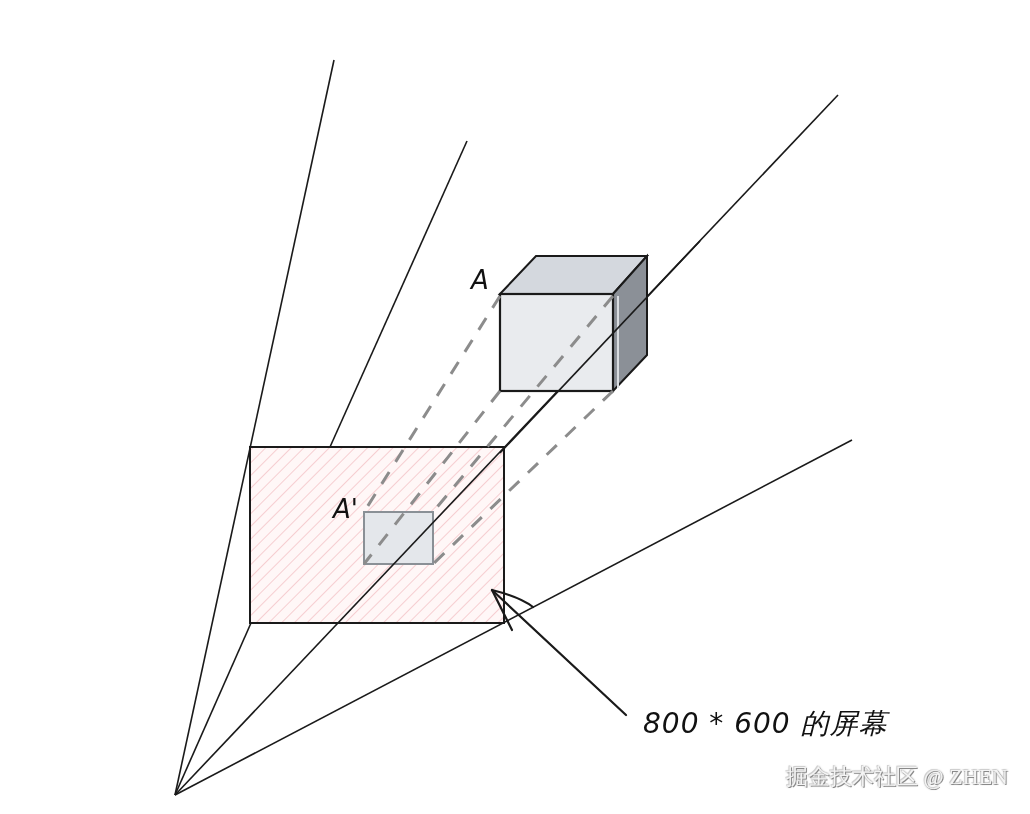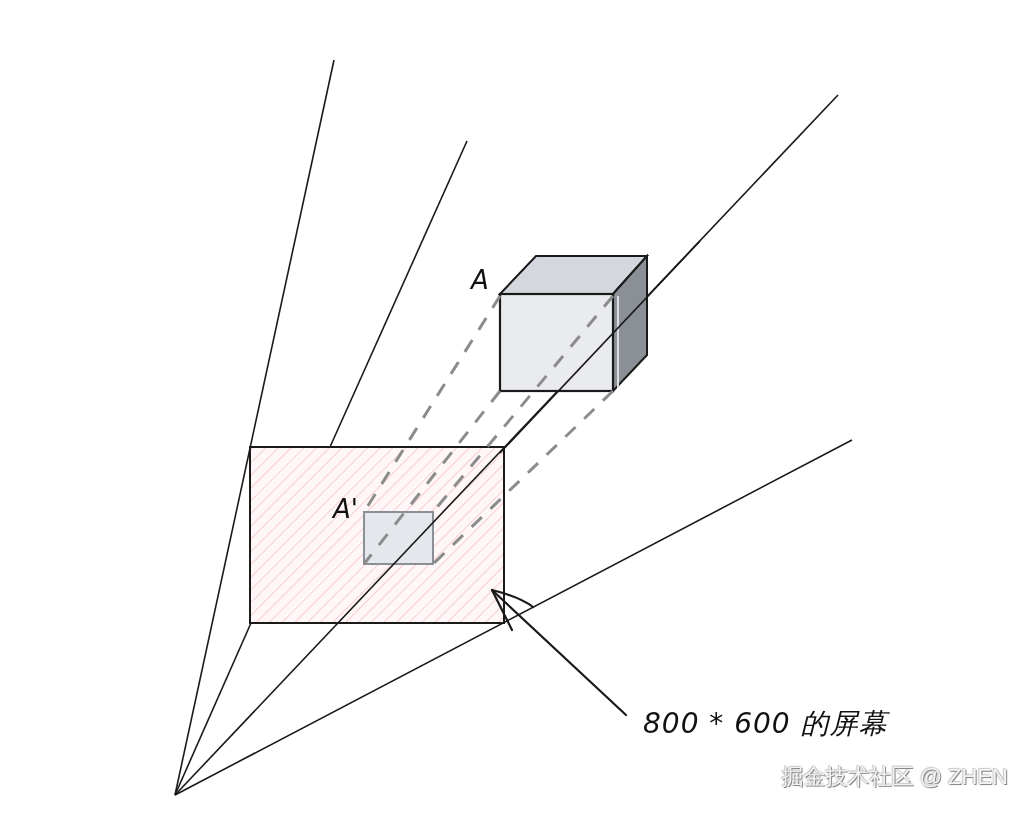--- a/index.html
+++ b/index.html
@@ -3,21 +3,21 @@
 <meta charset="utf-8">
 <style>
   html, body { margin:0; padding:0; background:#ffffff; }
   body { width:1030px; height:814px; position:relative; overflow:hidden; font-family:"DejaVu Sans", sans-serif; }
   svg { position:absolute; left:0; top:0; }
   .hand { font-family:"DejaVu Sans", sans-serif; fill:#111; }
   .label-A { font-size:26px; font-style:italic; }
   .caption { font-size:28px; font-style:italic; letter-spacing:1px; }
   .watermark {
     position:absolute; right:22px; top:762px;
-    font-family:Liberation Sans, sans-serif; font-size:22px; color:#f4f4f4;
+    font-family:Liberation Serif, serif; font-size:22px; color:#f4f4f4;
     text-shadow: 1px 1px 0 #8a8a8a, -1px -1px 0 #cfcfcf, 0 0 2px #777;
   }
 </style>
 </head>
 <body>
 
 <svg width="1030" height="814" viewBox="0 0 1030 814">
   <defs>
     <pattern id="hatch" patternUnits="userSpaceOnUse" width="9" height="9" patternTransform="rotate(45)">
       <rect width="9" height="9" fill="#fff7f7"></rect>

